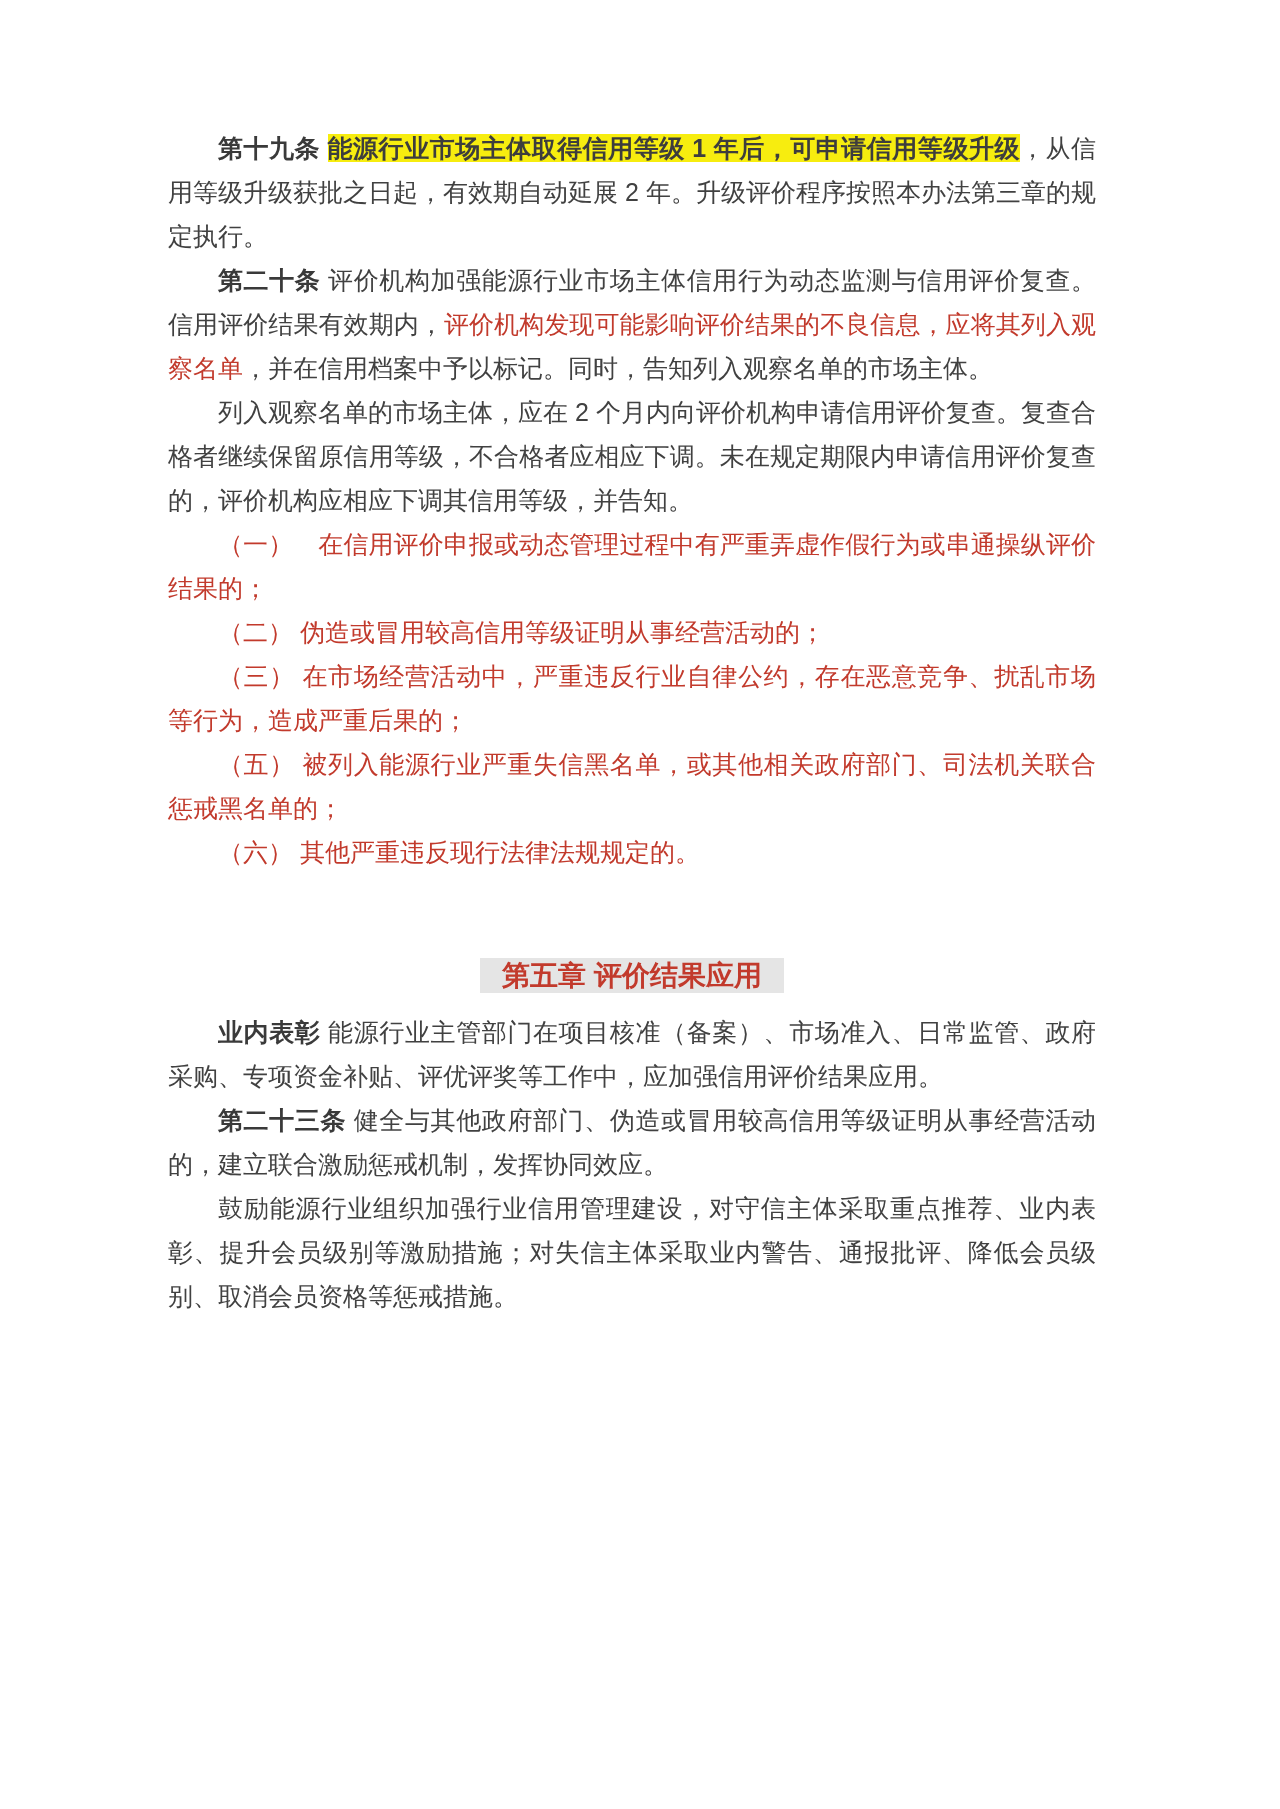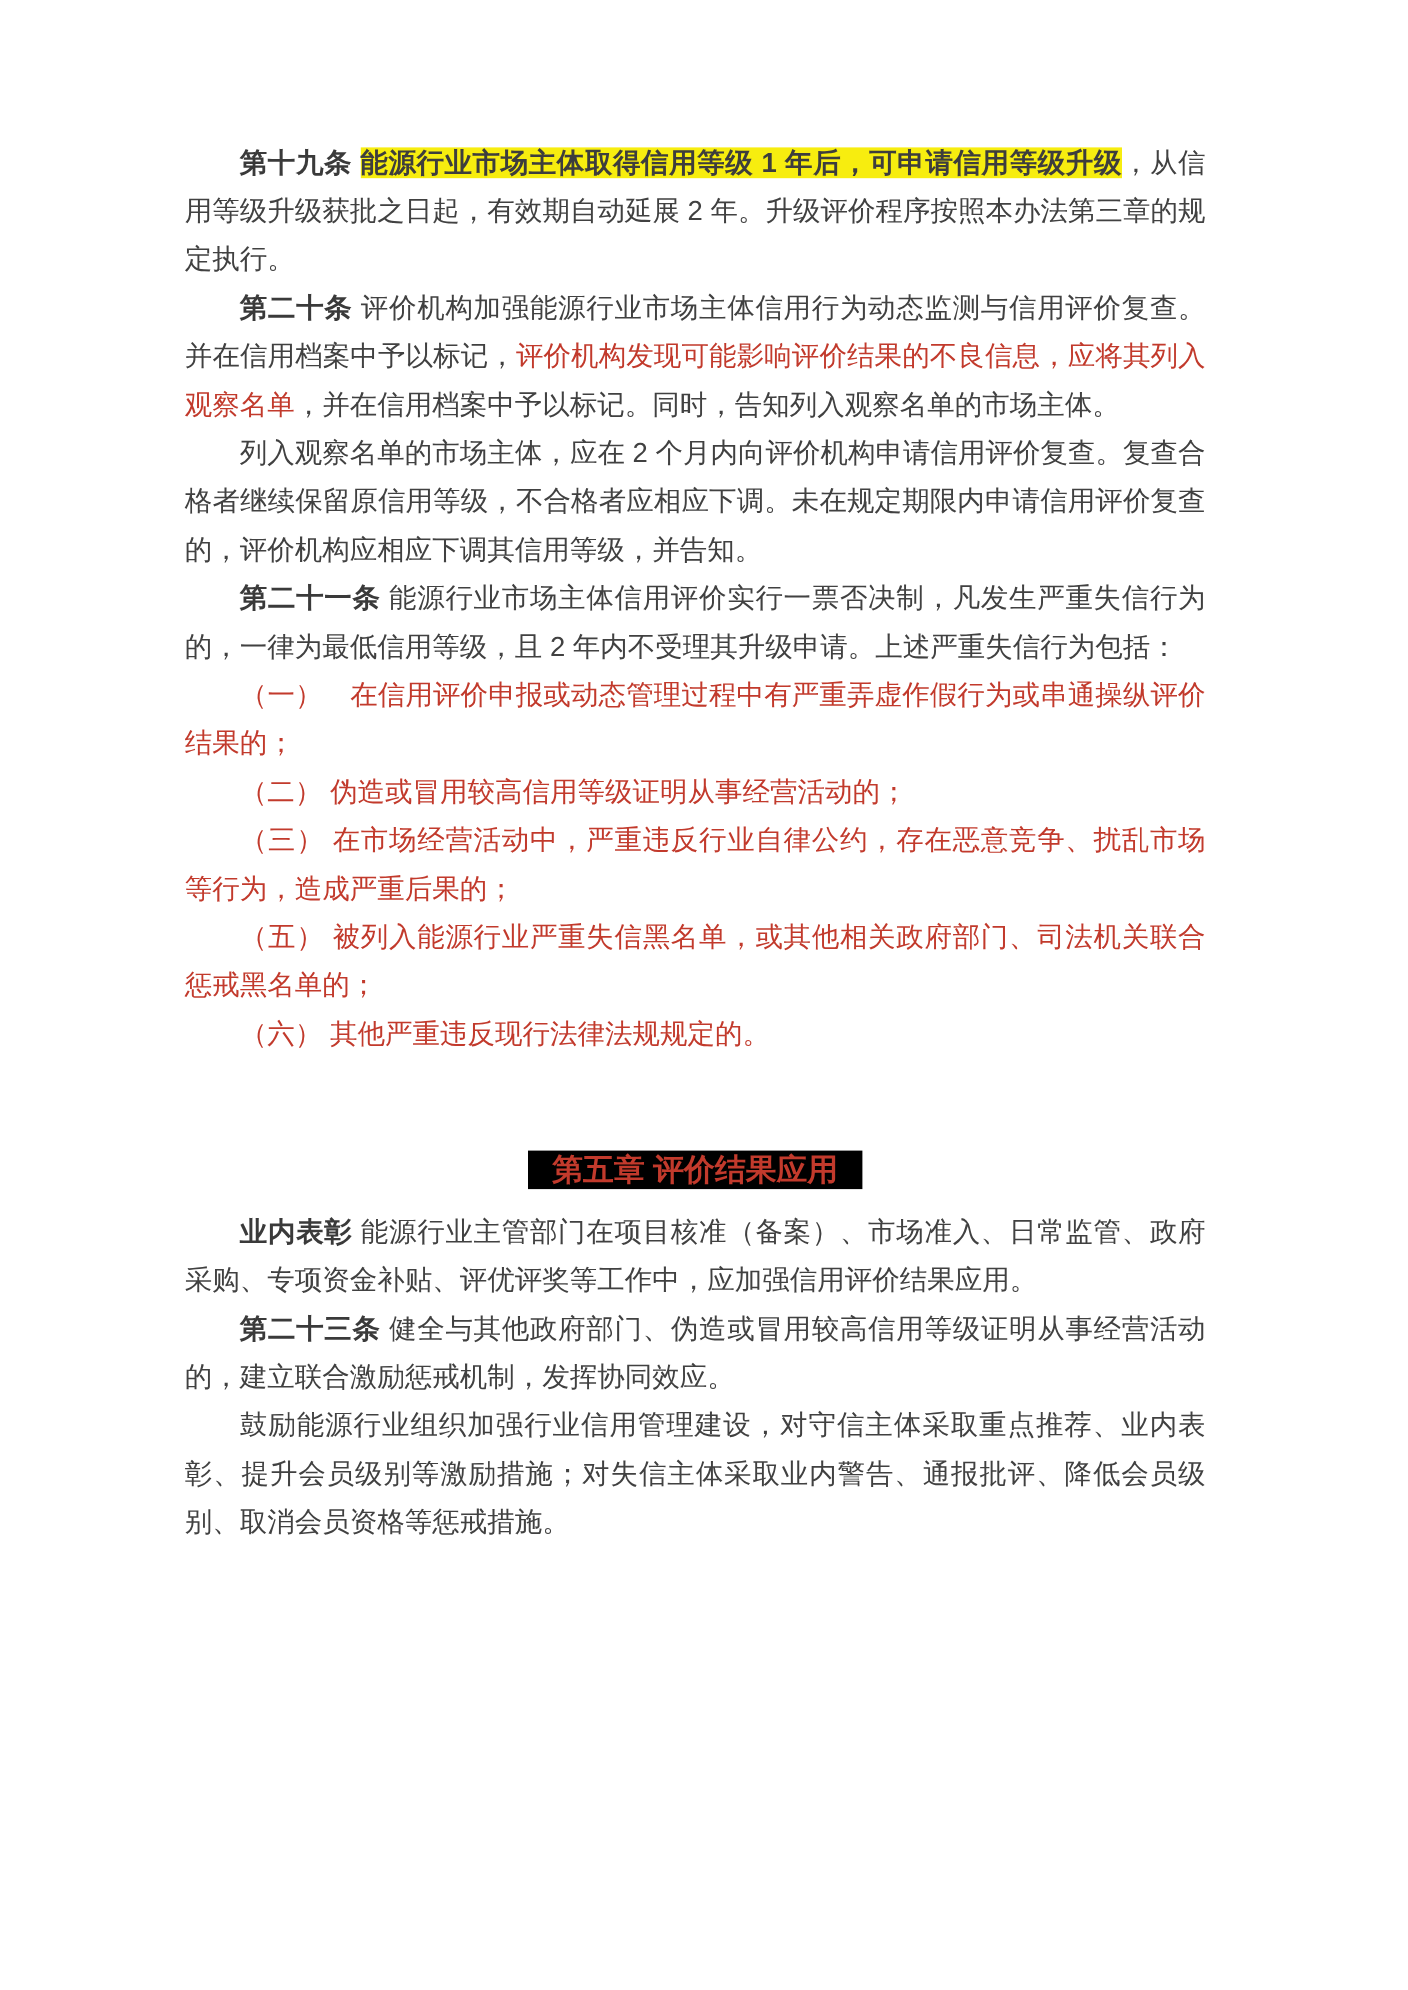--- a/index.html
+++ b/index.html
@@ -27,37 +27,36 @@
   .chapter {
     text-indent: 0;
     text-align: center;
     margin-top: 78px;
     margin-bottom: 10px;
     font-size: 28px;
     line-height: 48px;
     font-weight: 700;
   }
   .chapter-hl {
-    background: #000000;
+    background: #e5e5e5;
     color: #c23a2c;
     padding: 2px 22px;
   }
 </style>
 </head>
 <body>
 
 <div class="doc">
 
   <p class="para"><span class="label">第十九条 </span><span class="hl">能源行业市场主体取得信用等级 1 年后，可申请信用等级升级</span><span>，从信用等级升级获批之日起，有效期自动延展 2 年。升级评价程序按照本办法第三章的规定执行。</span></p>
 
-  <p class="para"><span class="label">第二十条 </span><span>评价机构加强能源行业市场主体信用行为动态监测与信用评价复查。并在信用档案中予以标记，</span><span class="red">评价机构发现可能影响评价结果的不良信息，应将其列入观察名单</span><span>，并在信用档案中予以标记。同时，告知列入观察名单的市场主体。</span></p>
+  <p class="para"><span class="label">第二十条 </span><span>评价机构加强能源行业市场主体信用行为动态监测与信用评价复查。信用评价结果有效期内，</span><span class="red">评价机构发现可能影响评价结果的不良信息，应将其列入观察名单</span><span>，并在信用档案中予以标记。同时，告知列入观察名单的市场主体。</span></p>
 
   <p class="para">列入观察名单的市场主体，应在 2 个月内向评价机构申请信用评价复查。复查合格者继续保留原信用等级，不合格者应相应下调。未在规定期限内申请信用评价复查的，评价机构应相应下调其信用等级，并告知。</p>
 
-  <p class="para"><span class="label">第二十一条 </span><span>能源行业市场主体信用评价实行一票否决制，凡发生严重失信行为的，一律为最低信用等级，且 2 年内不受理其升级申请。上述严重失信行为包括：</span></p>
 
   <p class="para red">（一）　在信用评价申报或动态管理过程中有严重弄虚作假行为或串通操纵评价结果的；</p>
   <p class="para red">（二） 伪造或冒用较高信用等级证明从事经营活动的；</p>
   <p class="para red">（三） 在市场经营活动中，严重违反行业自律公约，存在恶意竞争、扰乱市场等行为，造成严重后果的；</p>
   <p class="para red">（五） 被列入能源行业严重失信黑名单，或其他相关政府部门、司法机关联合惩戒黑名单的；</p>
   <p class="para red">（六） 其他严重违反现行法律法规规定的。</p>
 
   <h2 class="chapter"><span class="chapter-hl">第五章 评价结果应用</span></h2>
 
   <p class="para"><span class="label">业内表彰 </span><span>能源行业主管部门在项目核准（备案）、市场准入、日常监管、政府采购、专项资金补贴、评优评奖等工作中，应加强信用评价结果应用。</span></p>

